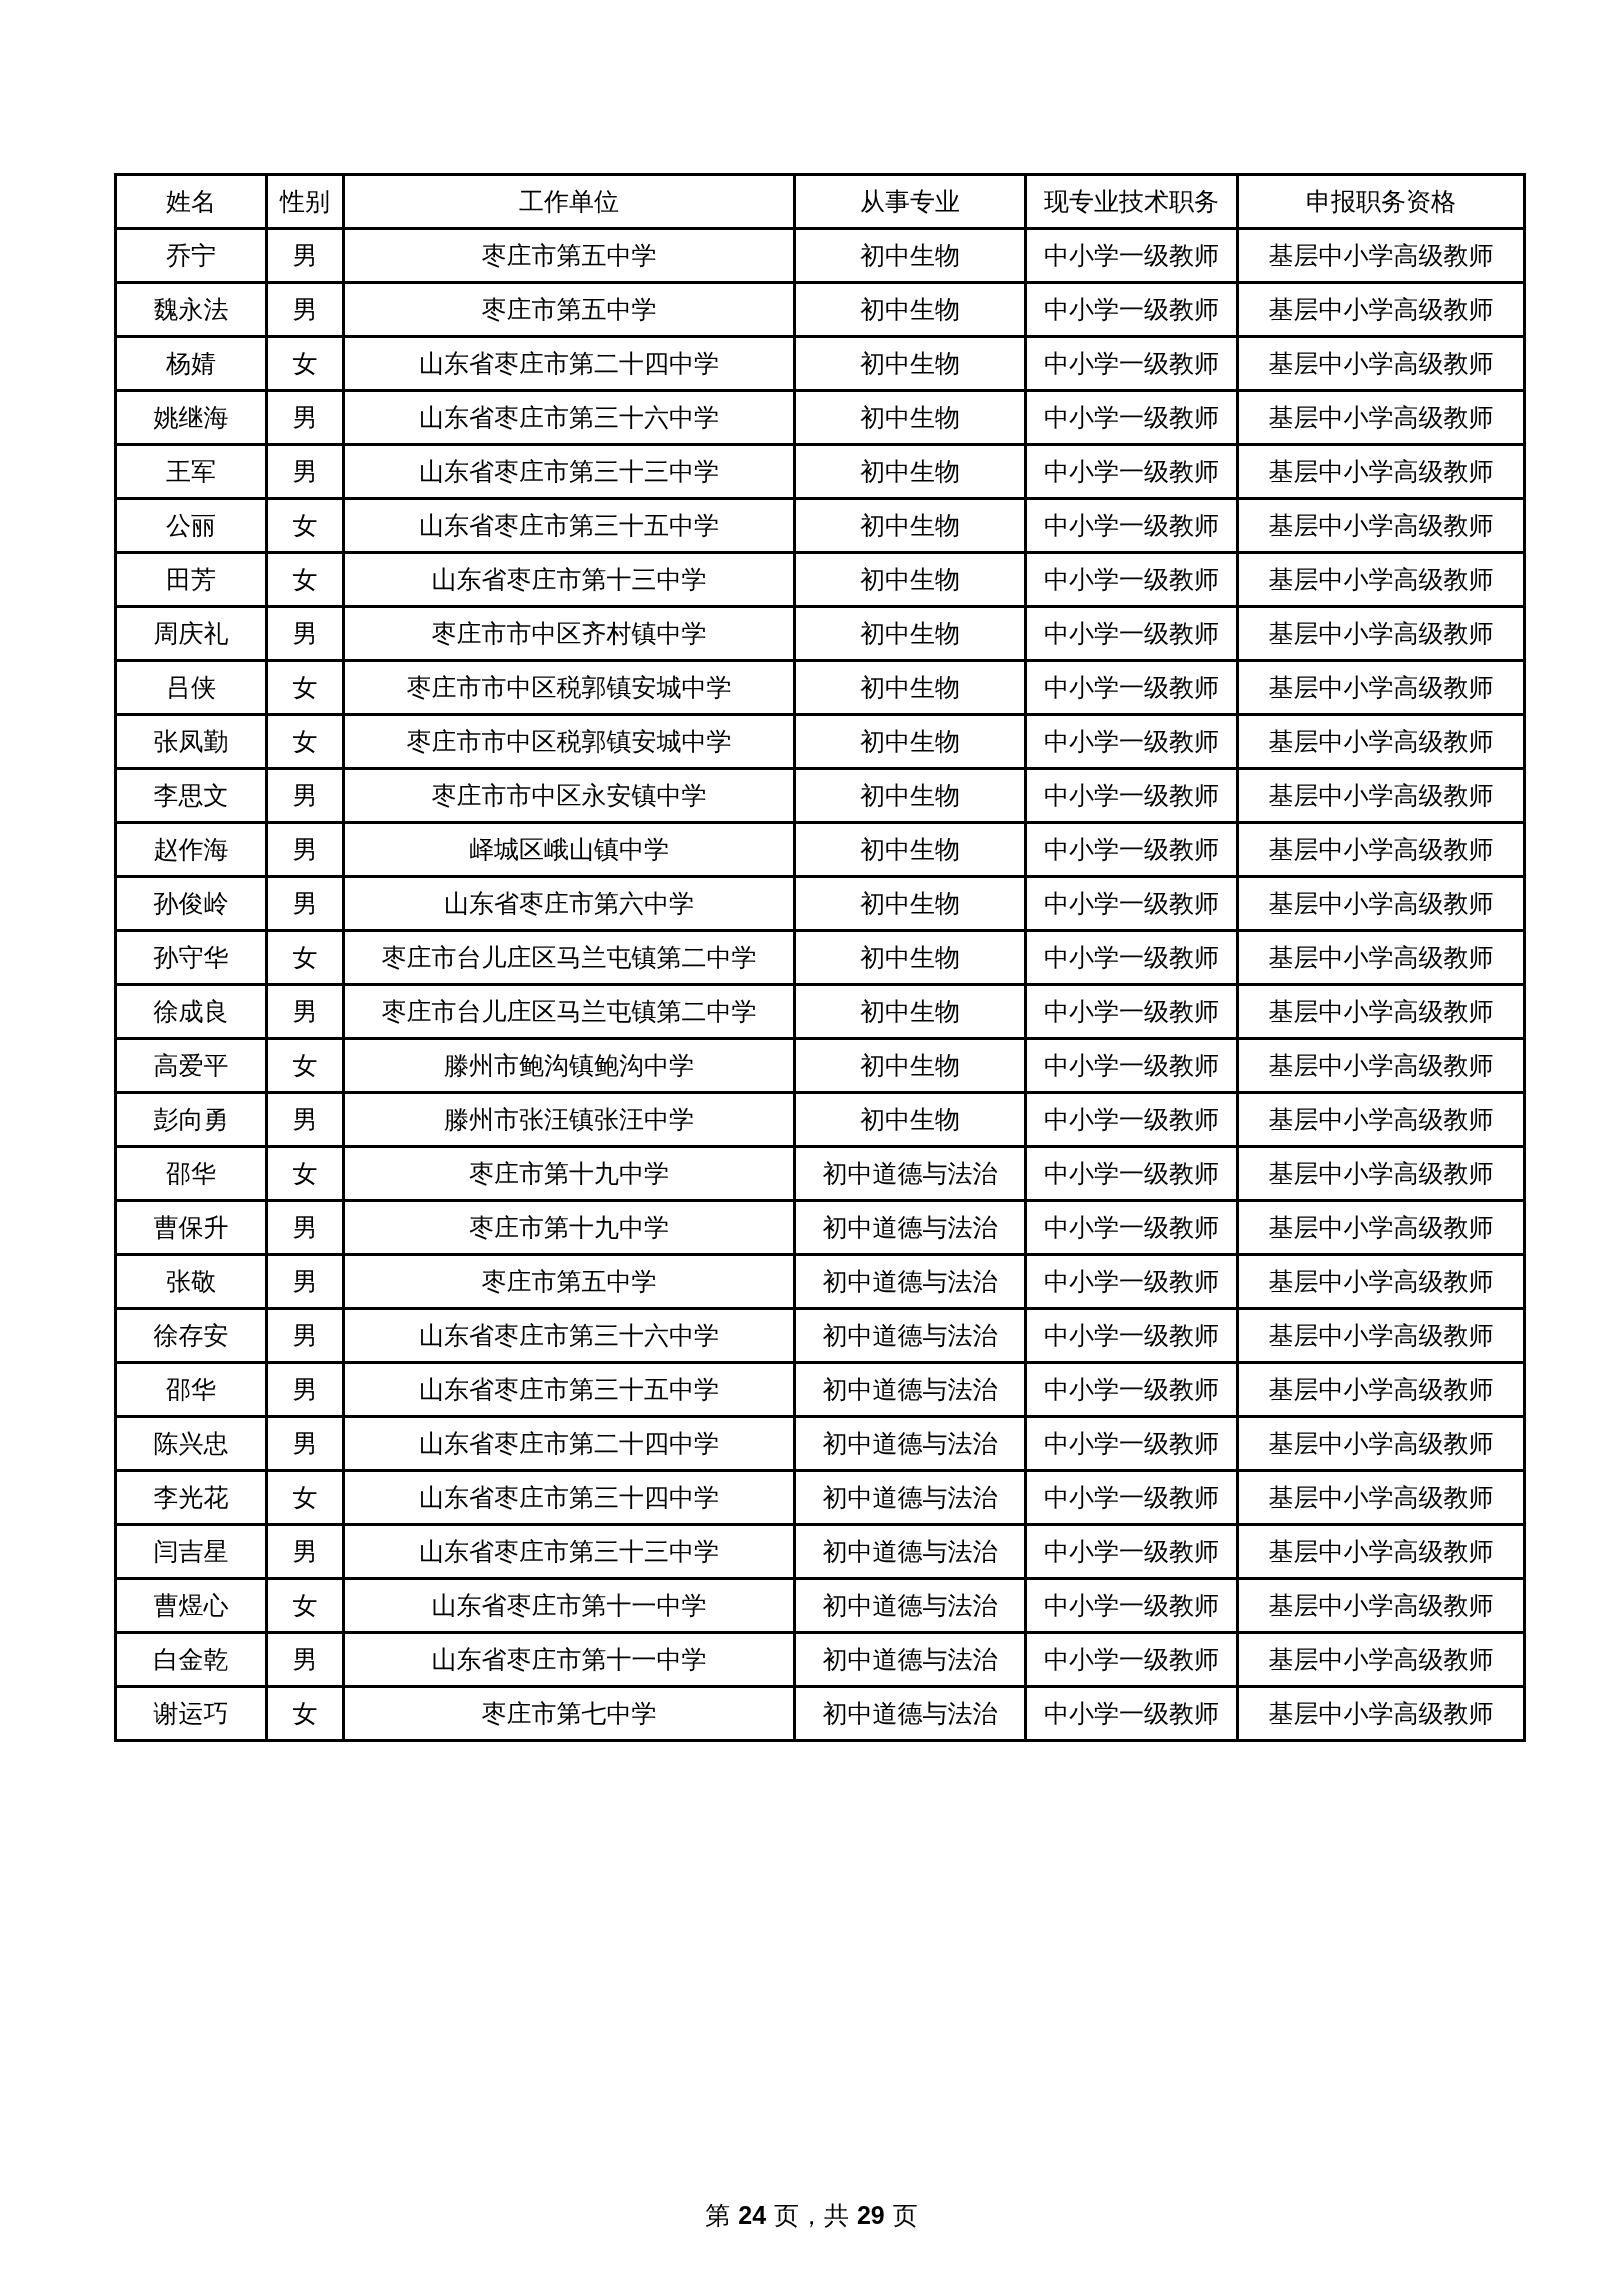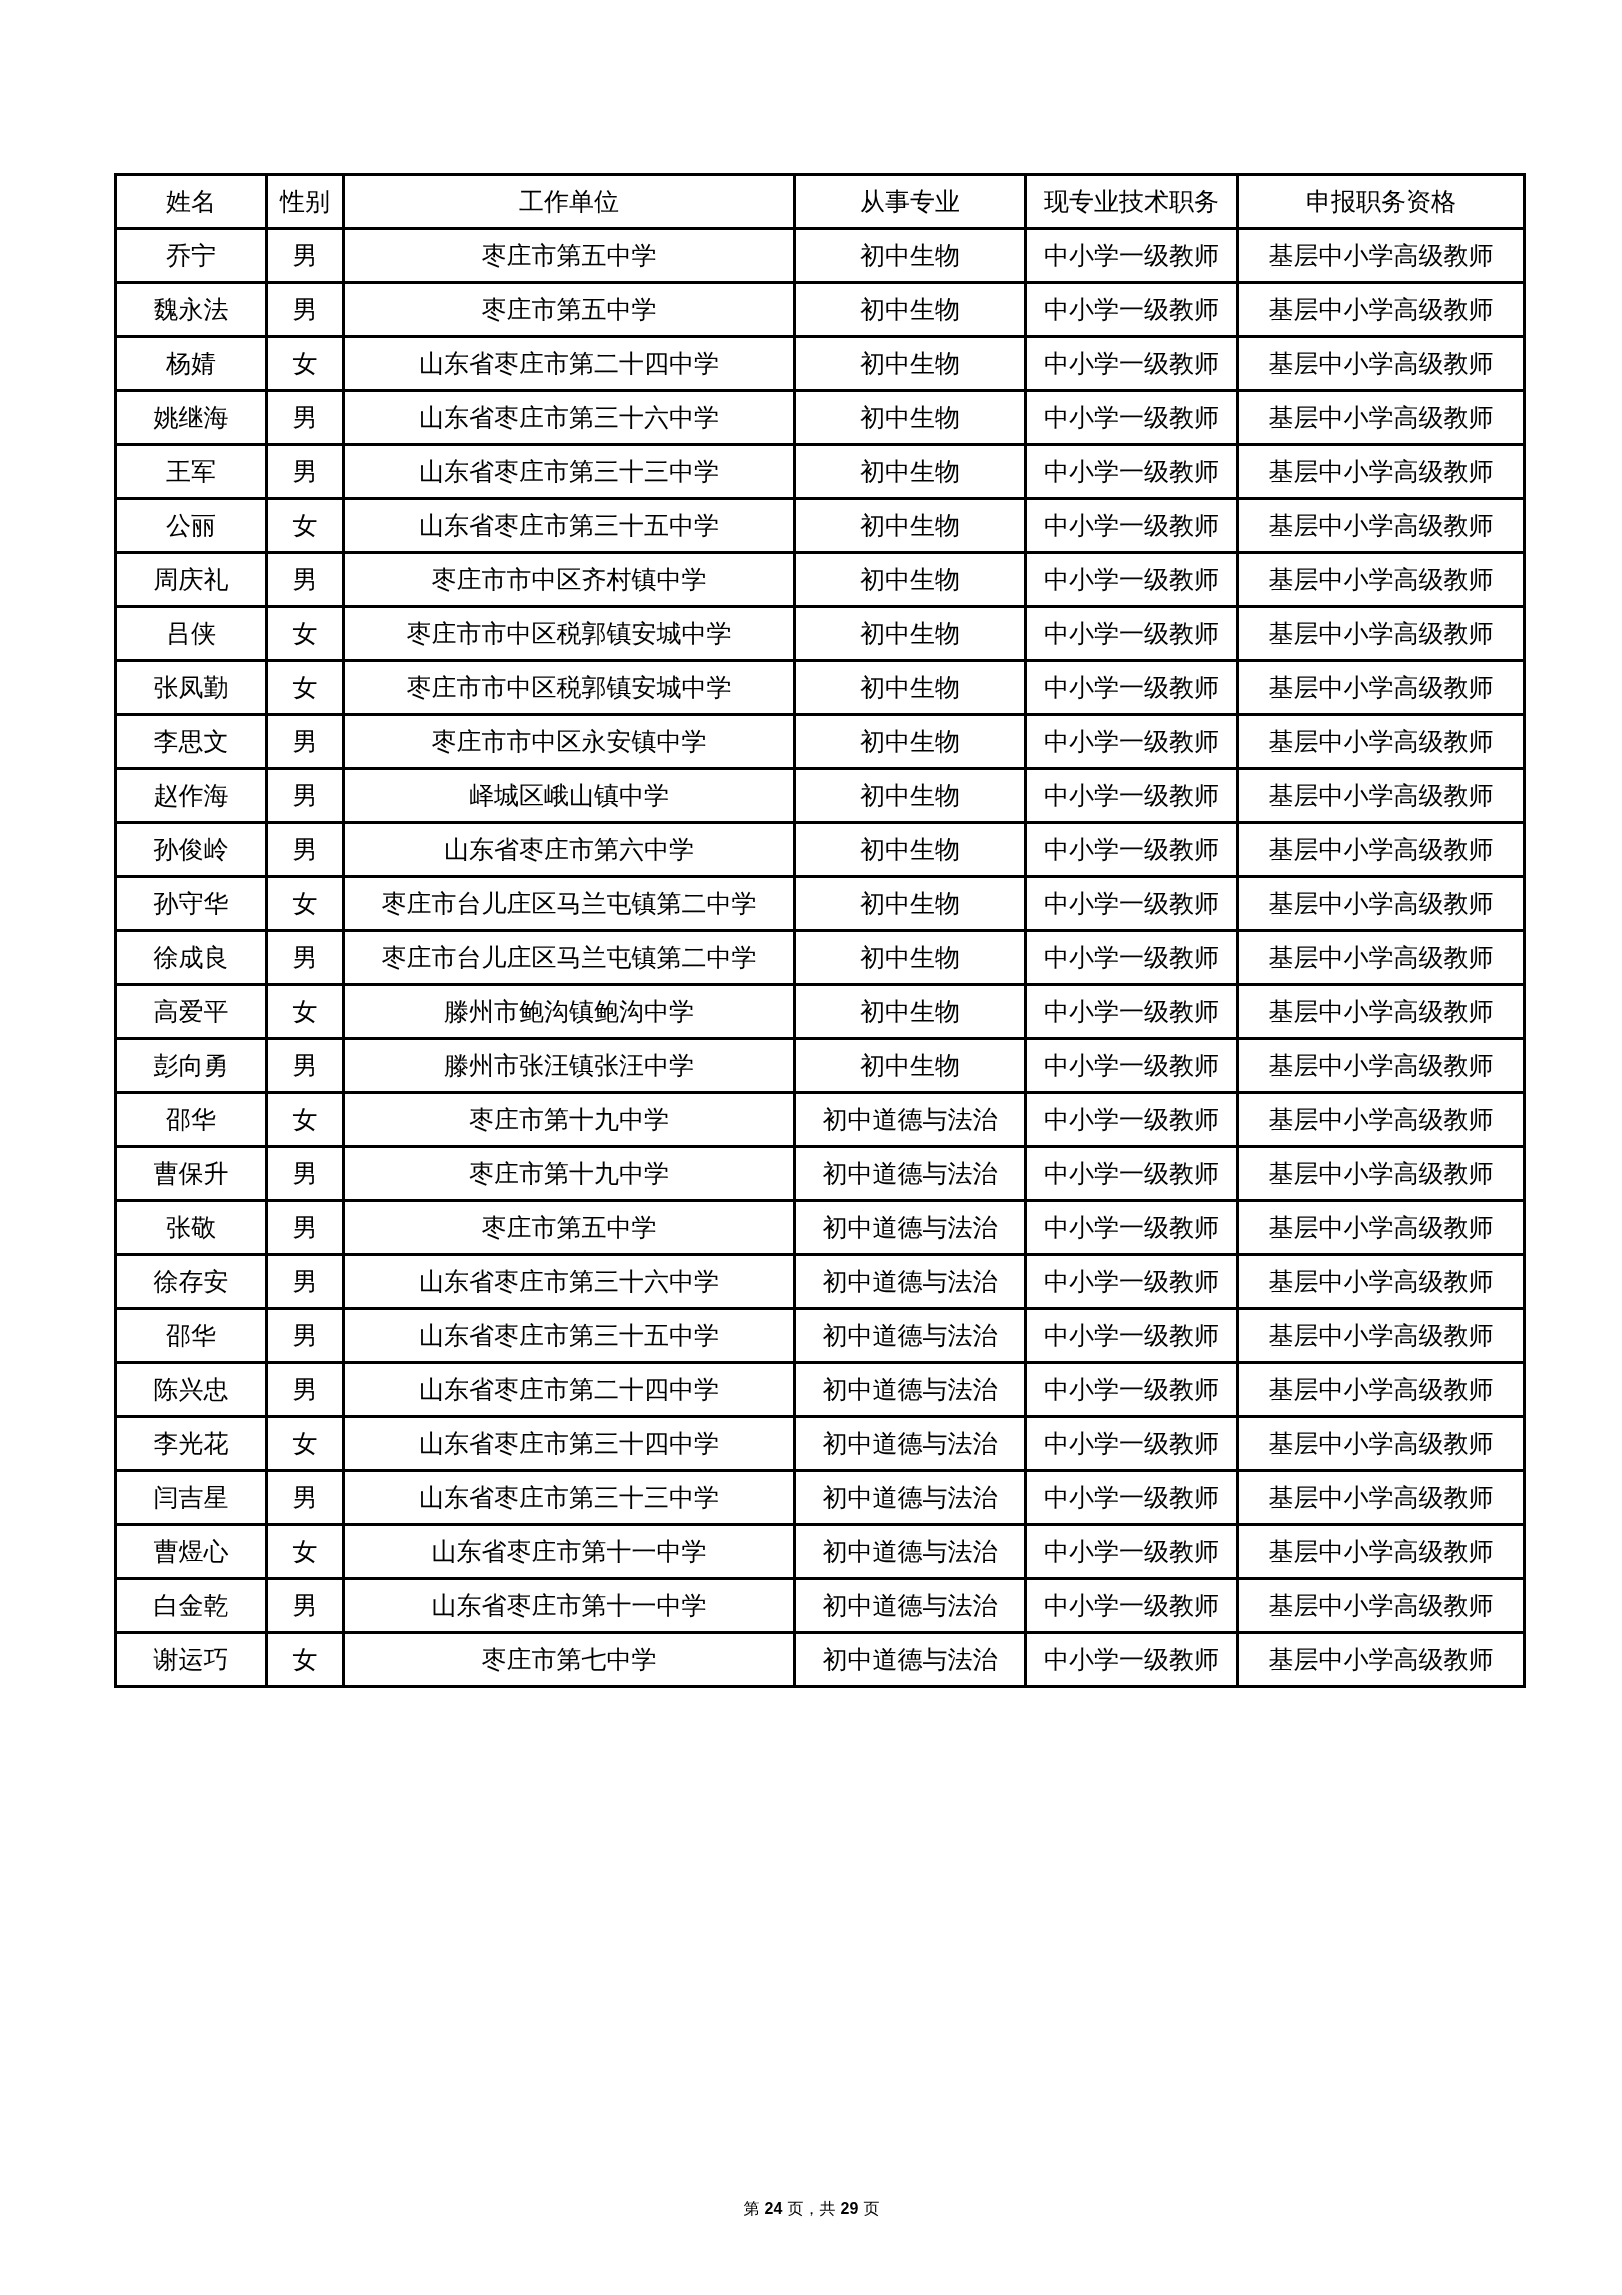--- a/index.html
+++ b/index.html
@@ -12,21 +12,21 @@
   }
   table.roster td, table.roster th {
     border: 3.3px solid #000; height: 51px; padding: 0;
     text-align: center; vertical-align: middle;
     font-size: 25px; font-weight: normal; white-space: nowrap; overflow: hidden;
     letter-spacing: 0px;
   }
   .footer {
     position: absolute; left: 0; width: 1623px; top: 2199px;
     text-align: center; font-family: "DejaVu Serif", "Liberation Serif", serif;
-    font-size: 16px;
+    font-size: 25px;
   }
   .footer .num { font-family: "Liberation Sans", sans-serif; font-weight: bold; }
 </style>
 </head>
 <body>
 
 <div class="page">
   <table class="roster">
     <colgroup>
       <col style="width:151px">
@@ -89,20 +89,28 @@
         </tr>
         <tr>
           <td>公丽</td>
           <td>女</td>
           <td>山东省枣庄市第三十五中学</td>
           <td>初中生物</td>
           <td>中小学一级教师</td>
           <td>基层中小学高级教师</td>
         </tr>
         <tr>
+          <td>田芳</td>
+          <td>女</td>
+          <td>山东省枣庄市第十三中学</td>
+          <td>初中生物</td>
+          <td>中小学一级教师</td>
+          <td>基层中小学高级教师</td>
+        </tr>
+        <tr>
           <td>周庆礼</td>
           <td>男</td>
           <td>枣庄市市中区齐村镇中学</td>
           <td>初中生物</td>
           <td>中小学一级教师</td>
           <td>基层中小学高级教师</td>
         </tr>
         <tr>
           <td>吕侠</td>
           <td>女</td>

